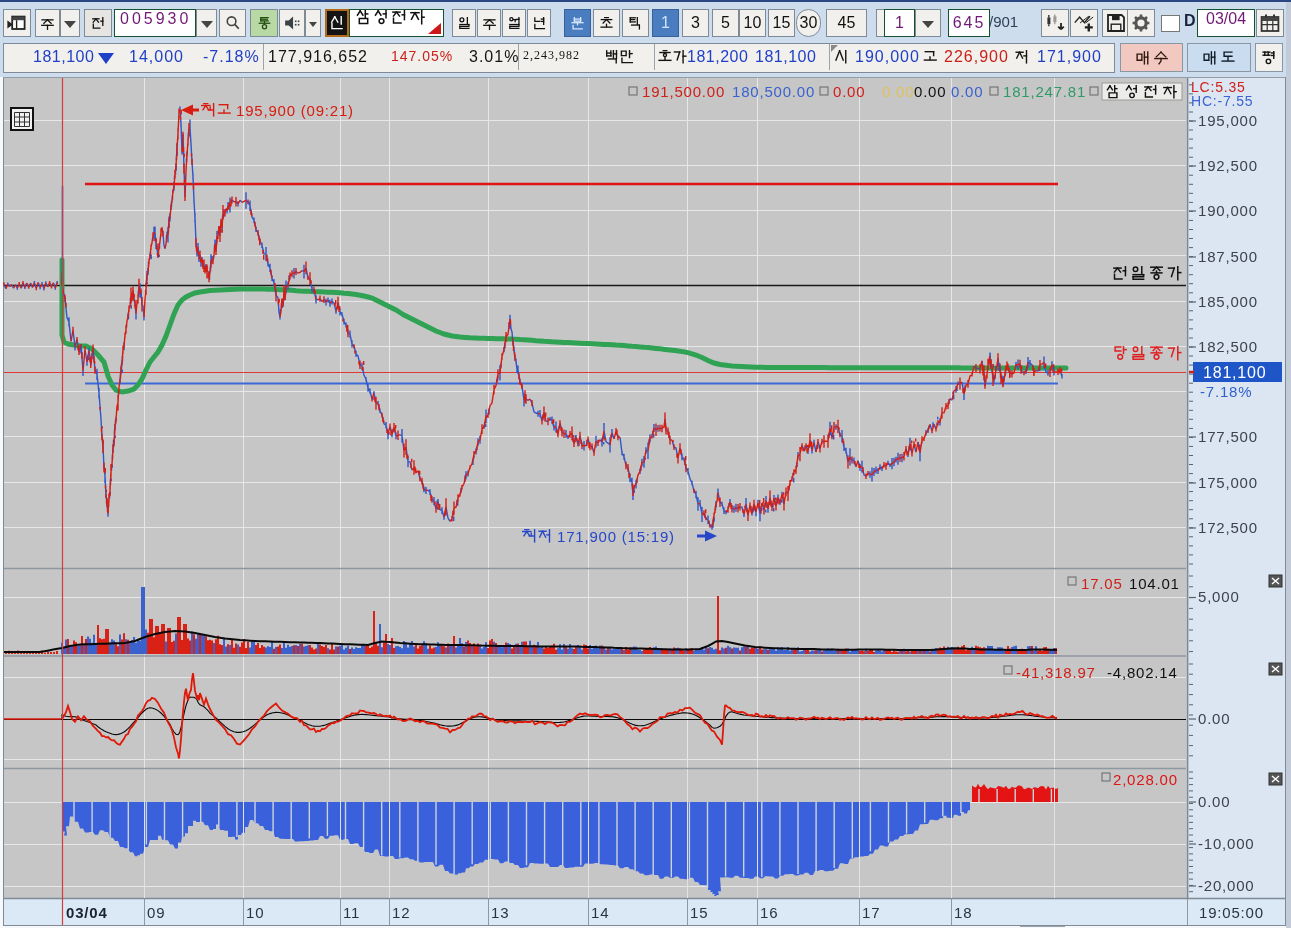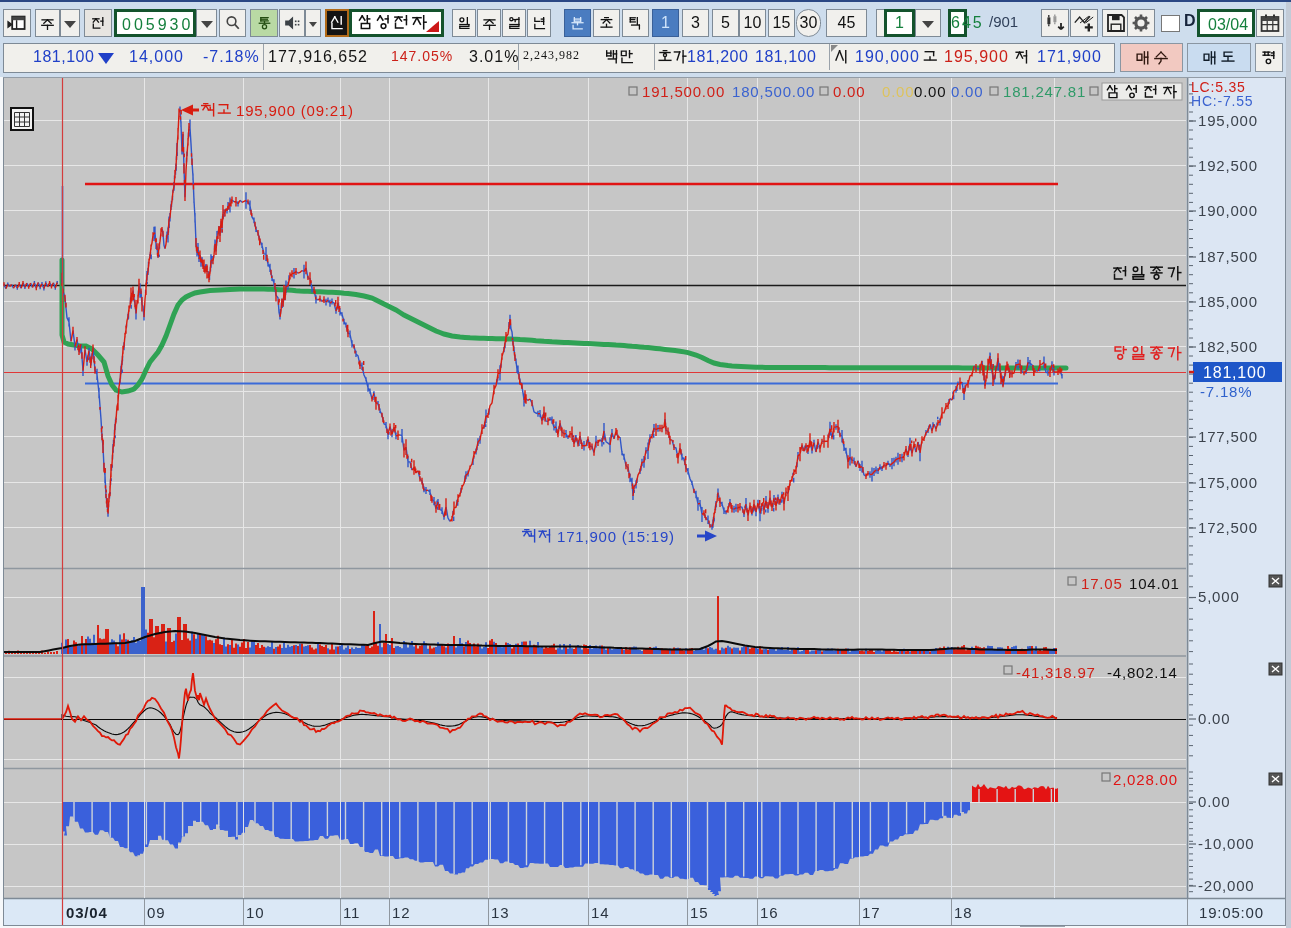--- a/index.html
+++ b/index.html
@@ -1,17 +1,17 @@
 <!DOCTYPE html>
 <html><head><meta charset="utf-8"><style>
 html,body{margin:0;padding:0}
 #w{position:relative;width:1291px;height:928px;background:#f6f8fa;font-family:"Liberation Sans",sans-serif;overflow:hidden}
 .abs{position:absolute}
 .tb{position:absolute;top:9px;height:28px;background:#f1f0ed;border:1px solid #7e8a96;box-sizing:border-box;display:flex;align-items:center;justify-content:center}
-.tin{position:absolute;top:9px;height:28px;background:#fff;border:3px solid #14532d;box-sizing:border-box;display:flex;align-items:flex-end;font-size:16px;color:#15803d}
+.tin{position:absolute;top:9px;height:28px;background:#fff;border:1px solid #14532d;box-sizing:border-box;display:flex;align-items:flex-start;font-size:16px;color:#701a75}
 .num{font-size:16px;color:#111}
 .dn{width:0;height:0;border:6px solid transparent;border-top:7px solid #444;border-bottom:none;margin-top:2px}
 .pdiv{position:absolute;top:44px;width:1px;height:26px;background:#9aa2aa}
 .pbtn{position:absolute;top:43px;height:29px;border:1px solid #8a96a2;box-sizing:border-box;display:flex;align-items:center;justify-content:center}
 text{font-family:"Liberation Sans",sans-serif;letter-spacing:.8px}
 </style></head><body>
 <div id="w">
 <svg width="0" height="0" style="position:absolute">
       <defs>
         <symbol id="g-ju" viewBox="0 0 100 100">
@@ -560,21 +560,21 @@
     </div>
     <div class="tb" style="left:876px;width:46px;">
       <span class="num">60</span>
     </div>
     <div class="tin" style="left:884px;width:31px;text-align:center">
       <span style="margin:auto">1</span>
     </div>
     <div class="tb" style="left:915px;width:26px;">
       <span class="dn"></span>
     </div>
-    <div class="tin" style="left:948px;width:19px;text-align:center">
+    <div class="tin" style="left:948px;width:42px;text-align:center">
       <span style="margin:auto;letter-spacing:2px">645</span>
     </div>
     <div class="abs" style="left:989px;top:13px;font-size:15px;color:#30405a">/901</div>
     <div class="tb" style="left:1041px;width:28px;">
       <svg width="20" height="20" viewBox="0 0 100 100">
         <rect x="12" y="22" width="15" height="34" fill="#333"></rect>
         <path d="M19 10V22M19 56V66" stroke="#333" stroke-width="7"></path>
         <rect x="42" y="16" width="15" height="30" fill="#999"></rect>
         <path d="M49 8V16M49 46V56" stroke="#999" stroke-width="7"></path>
         <path d="M80 50V82M80 82L66 68M80 82L94 68" stroke="#222" stroke-width="9" fill="none"></path>
@@ -651,21 +651,21 @@
         <svg width="14" height="14" style="color:#141414">
           <use href="#g-si"></use>
         </svg>
       </span></div>
     <div class="abs" style="left:855px;top:48px;font-size:16px;letter-spacing:1px;color:#2040c8;">190,000</div>
     <div class="abs" style="left:923px;top:50px"><span style="display:inline-flex;gap:1px">
         <svg width="14" height="14" style="color:#141414">
           <use href="#g-go"></use>
         </svg>
       </span></div>
-    <div class="abs" style="left:944px;top:48px;font-size:16px;letter-spacing:1px;color:#cc2018;">195,900</div>
+    <div class="abs" style="left:944px;top:48px;font-size:16px;letter-spacing:1px;color:#cc2018;">226,900</div>
     <div class="abs" style="left:1015px;top:50px"><span style="display:inline-flex;gap:1px">
         <svg width="14" height="14" style="color:#141414">
           <use href="#g-jeo"></use>
         </svg>
       </span></div>
     <div class="abs" style="left:1037px;top:48px;font-size:16px;letter-spacing:1px;color:#2040c8;">171,900</div>
     <div class="pbtn" style="left:1120px;width:63px;background:#f2c9c1">
       <span style="display:inline-flex;gap:4px">
         <svg width="14" height="14" style="color:#30180f">
           <use href="#g-mae"></use>

